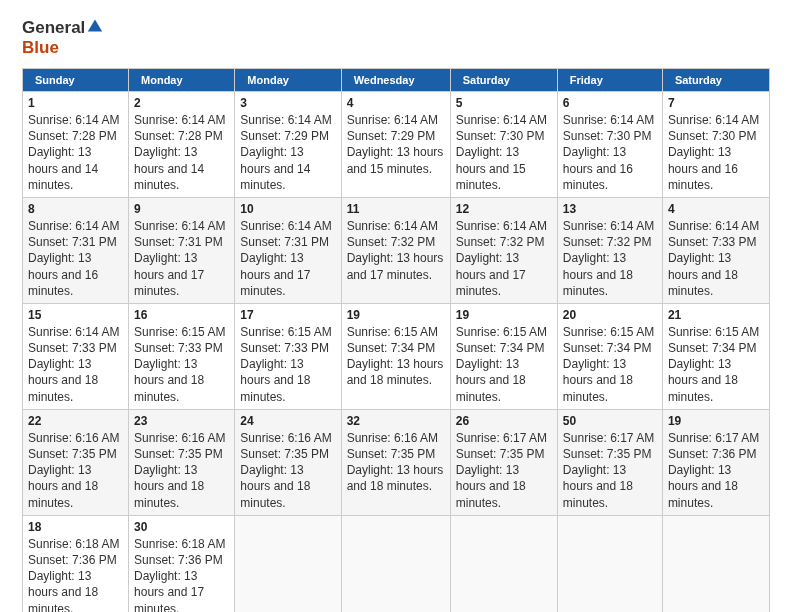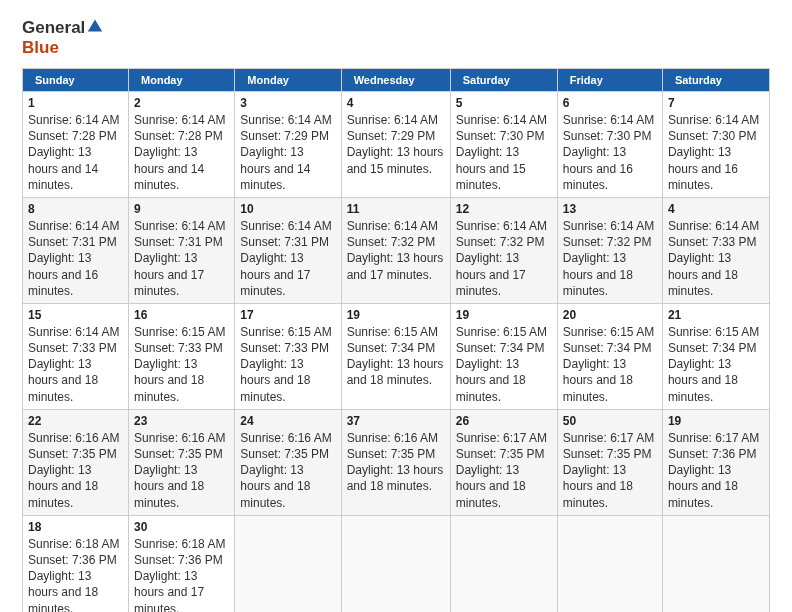--- a/index.html
+++ b/index.html
@@ -307,21 +307,21 @@
         </td>
           <td>
           <span class="day-num">24</span>
           <div class="day-info">
             Sunrise: 6:16 AM<br>
             Sunset: 7:35 PM<br>
             Daylight: 13 hours and 18 minutes.
           </div>
         </td>
           <td>
-          <span class="day-num">37</span>
+          <span class="day-num">32</span>
           <div class="day-info">
             Sunrise: 6:16 AM<br>
             Sunset: 7:35 PM<br>
             Daylight: 13 hours and 18 minutes.
           </div>
         </td>
           <td>
           <span class="day-num">26</span>
           <div class="day-info">
             Sunrise: 6:17 AM<br>

